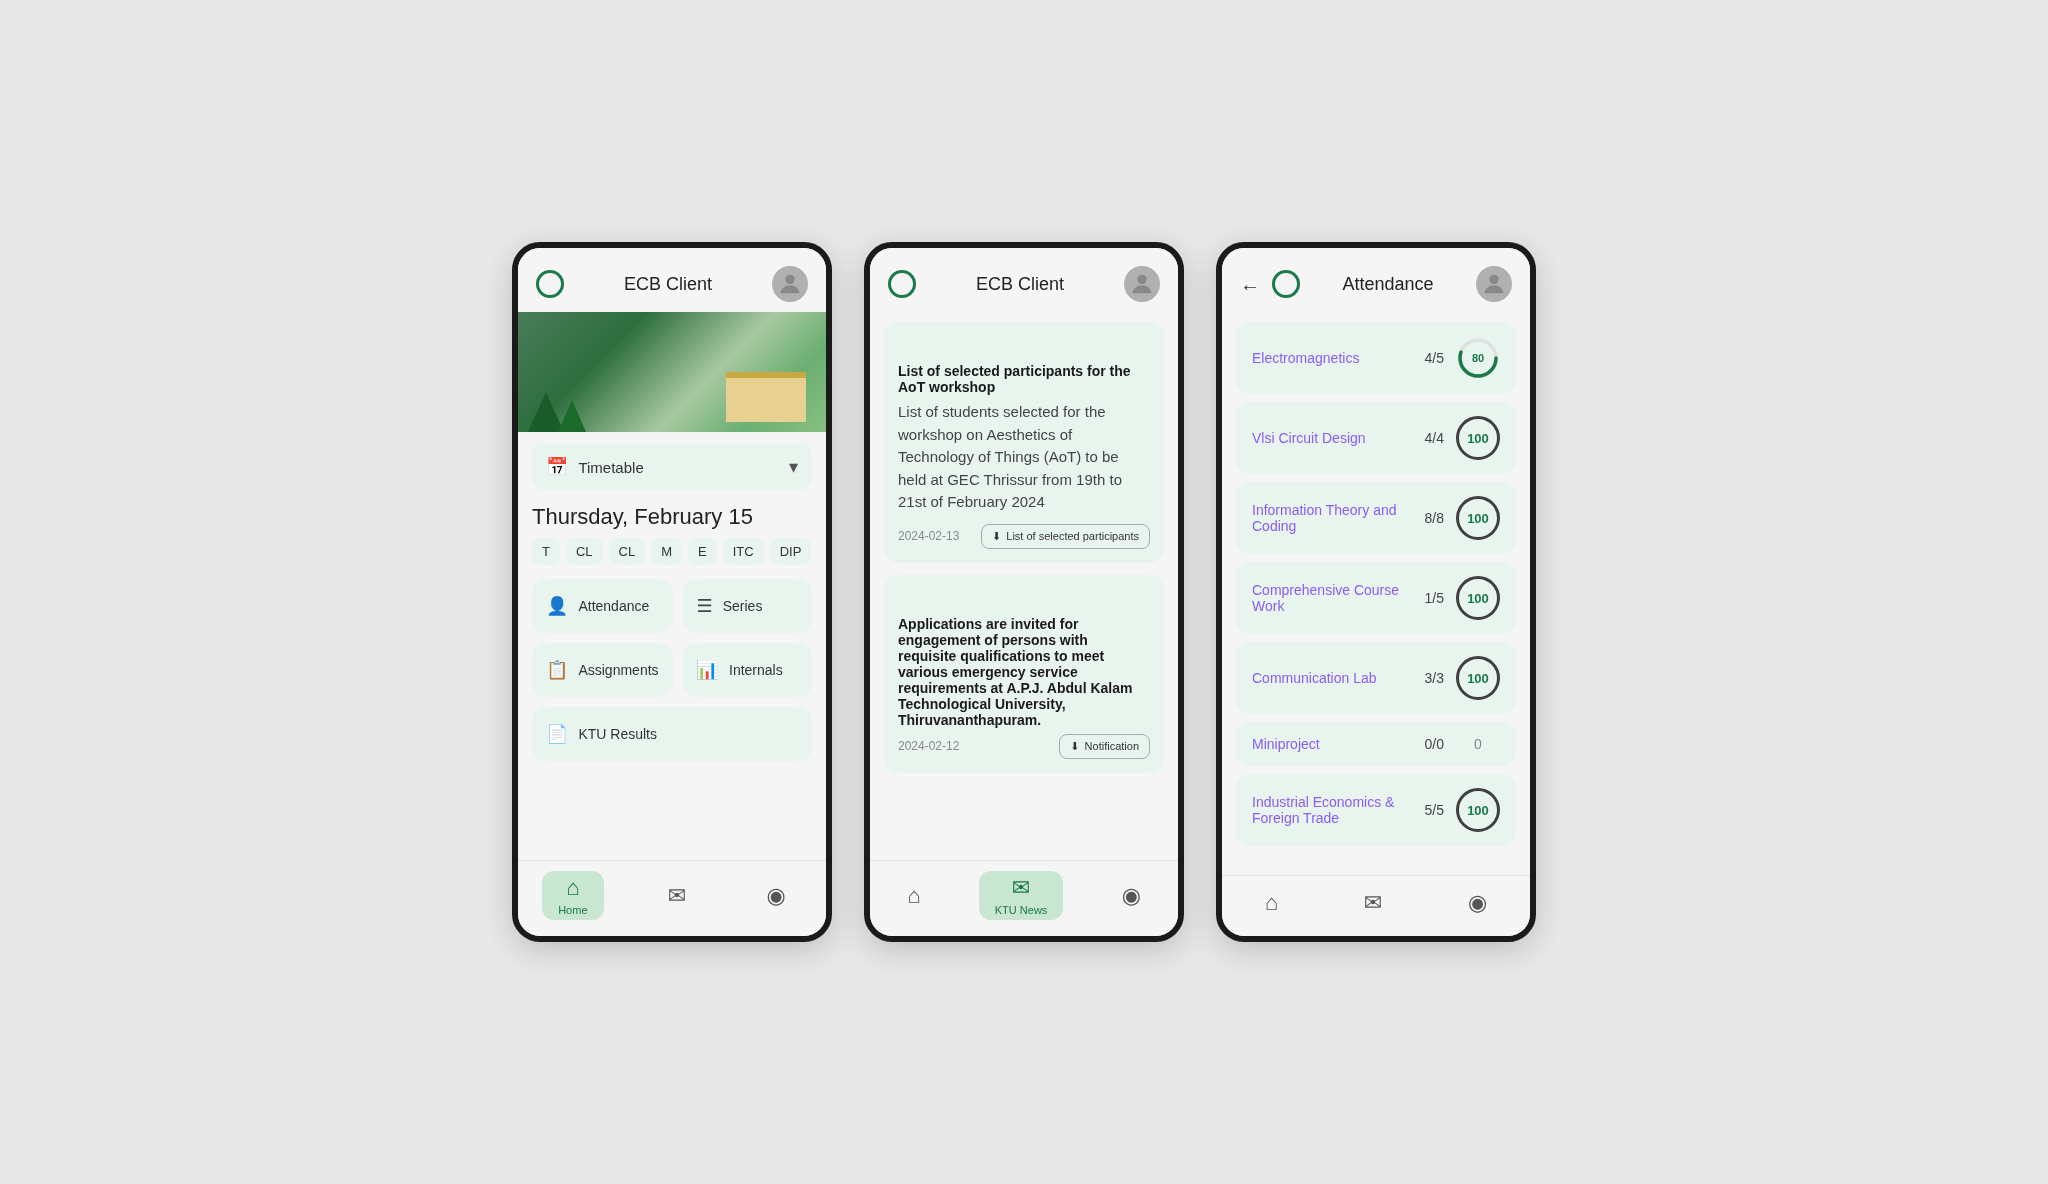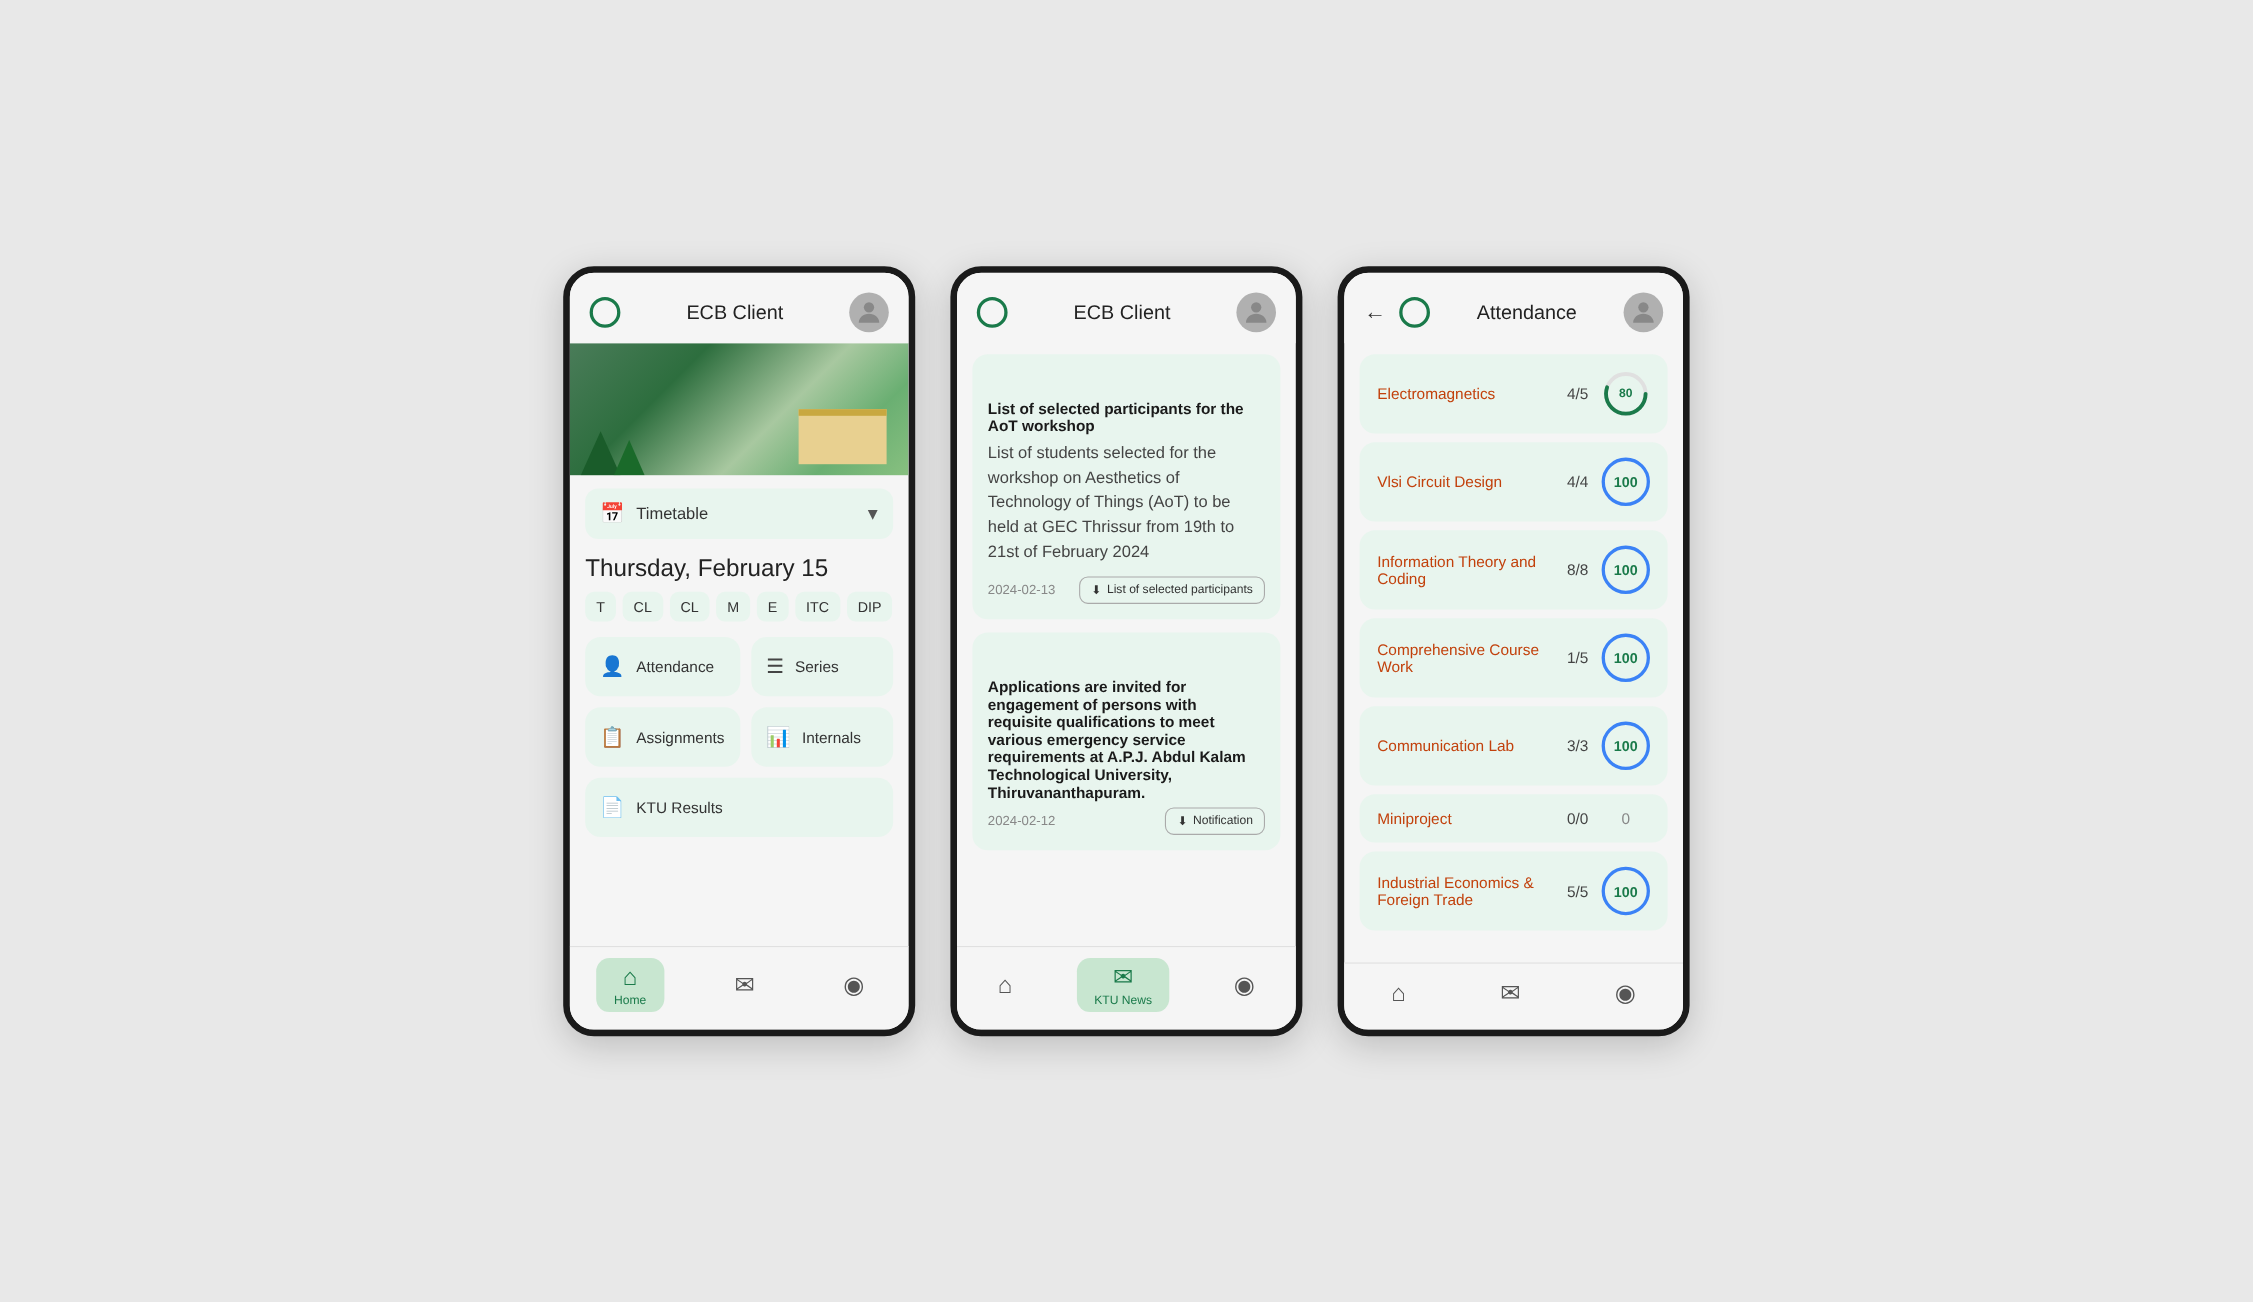--- a/index.html
+++ b/index.html
@@ -263,32 +263,32 @@
     .att-row {
       background: #e8f5ee;
       border-radius: 14px;
       padding: 14px 16px;
       display: flex;
       align-items: center;
       justify-content: space-between;
     }
     .att-subject {
       font-size: 14px;
-      color: #c2410c;
+      color: #8b5cf6;
       flex: 1;
     }
     .att-count {
       font-size: 14px;
       color: #444;
       margin-right: 12px;
     }
     .att-circle {
       width: 44px; height: 44px;
       border-radius: 50%;
-      border: 3px solid #3b82f6;
+      border: 3px solid #404040;
       display: flex;
       align-items: center;
       justify-content: center;
       font-size: 13px;
       font-weight: 600;
       color: #1a7a4a;
       flex-shrink: 0;
     }
     .att-zero {
       font-size: 14px;

